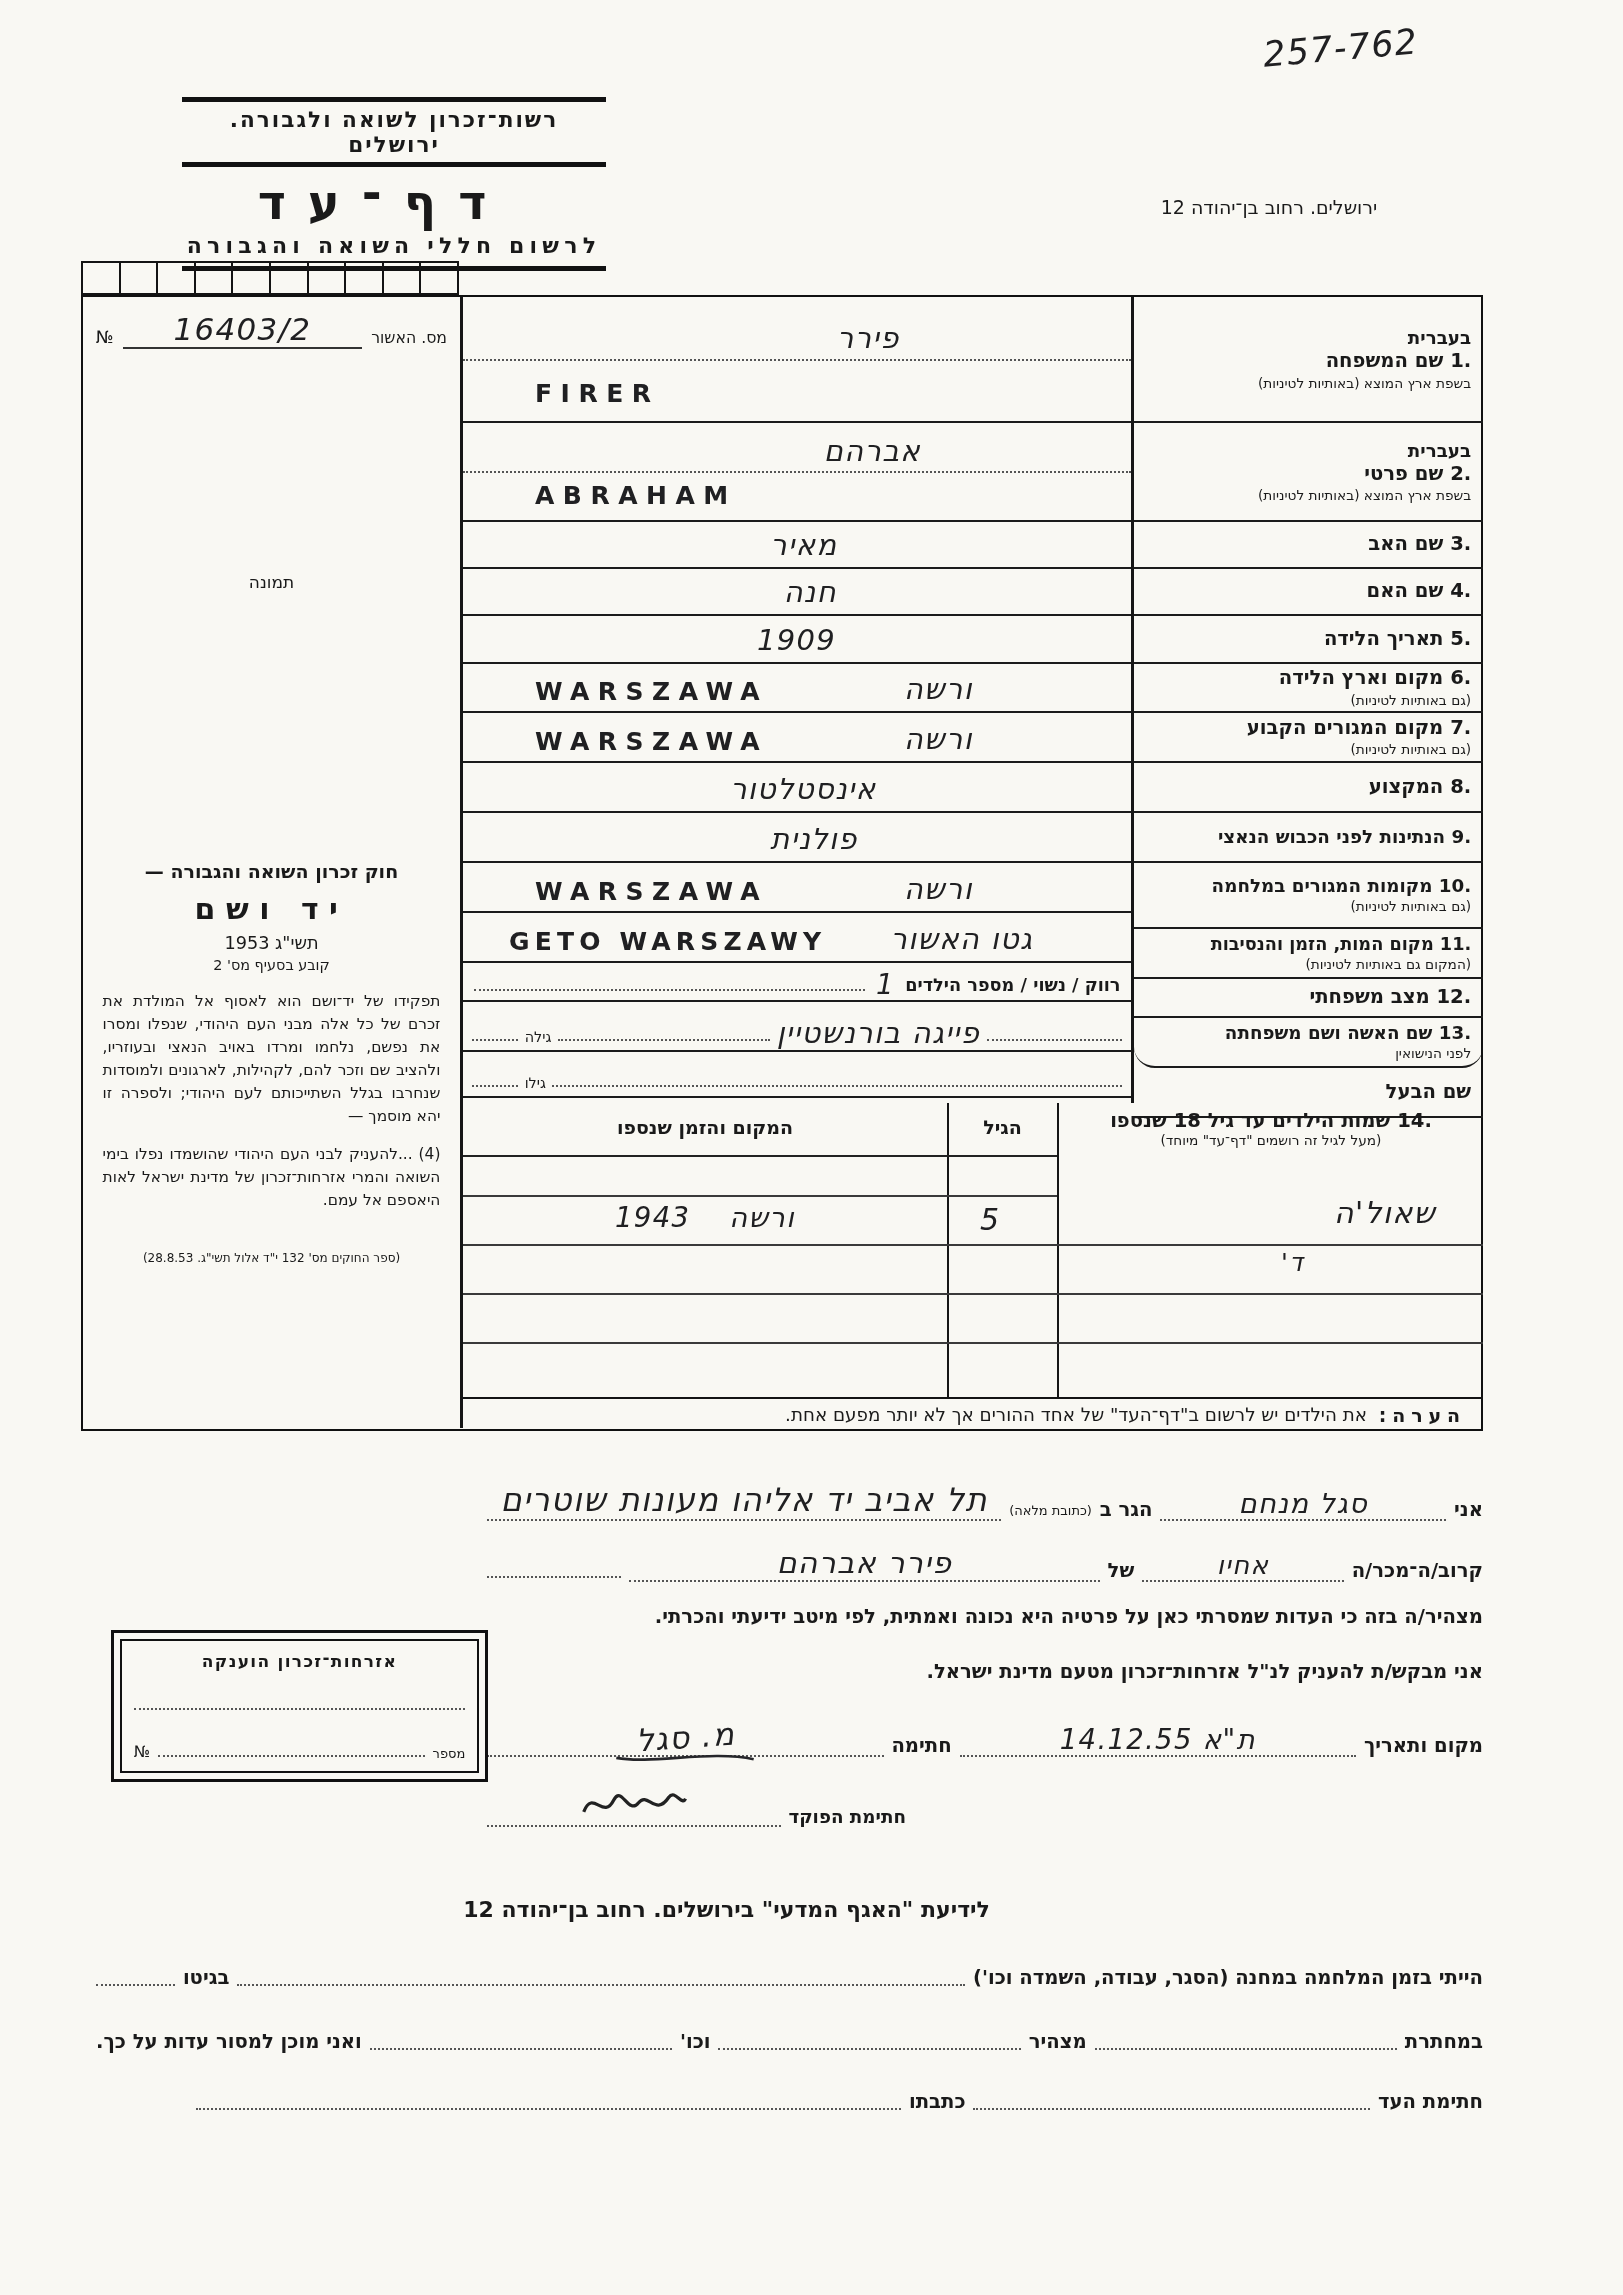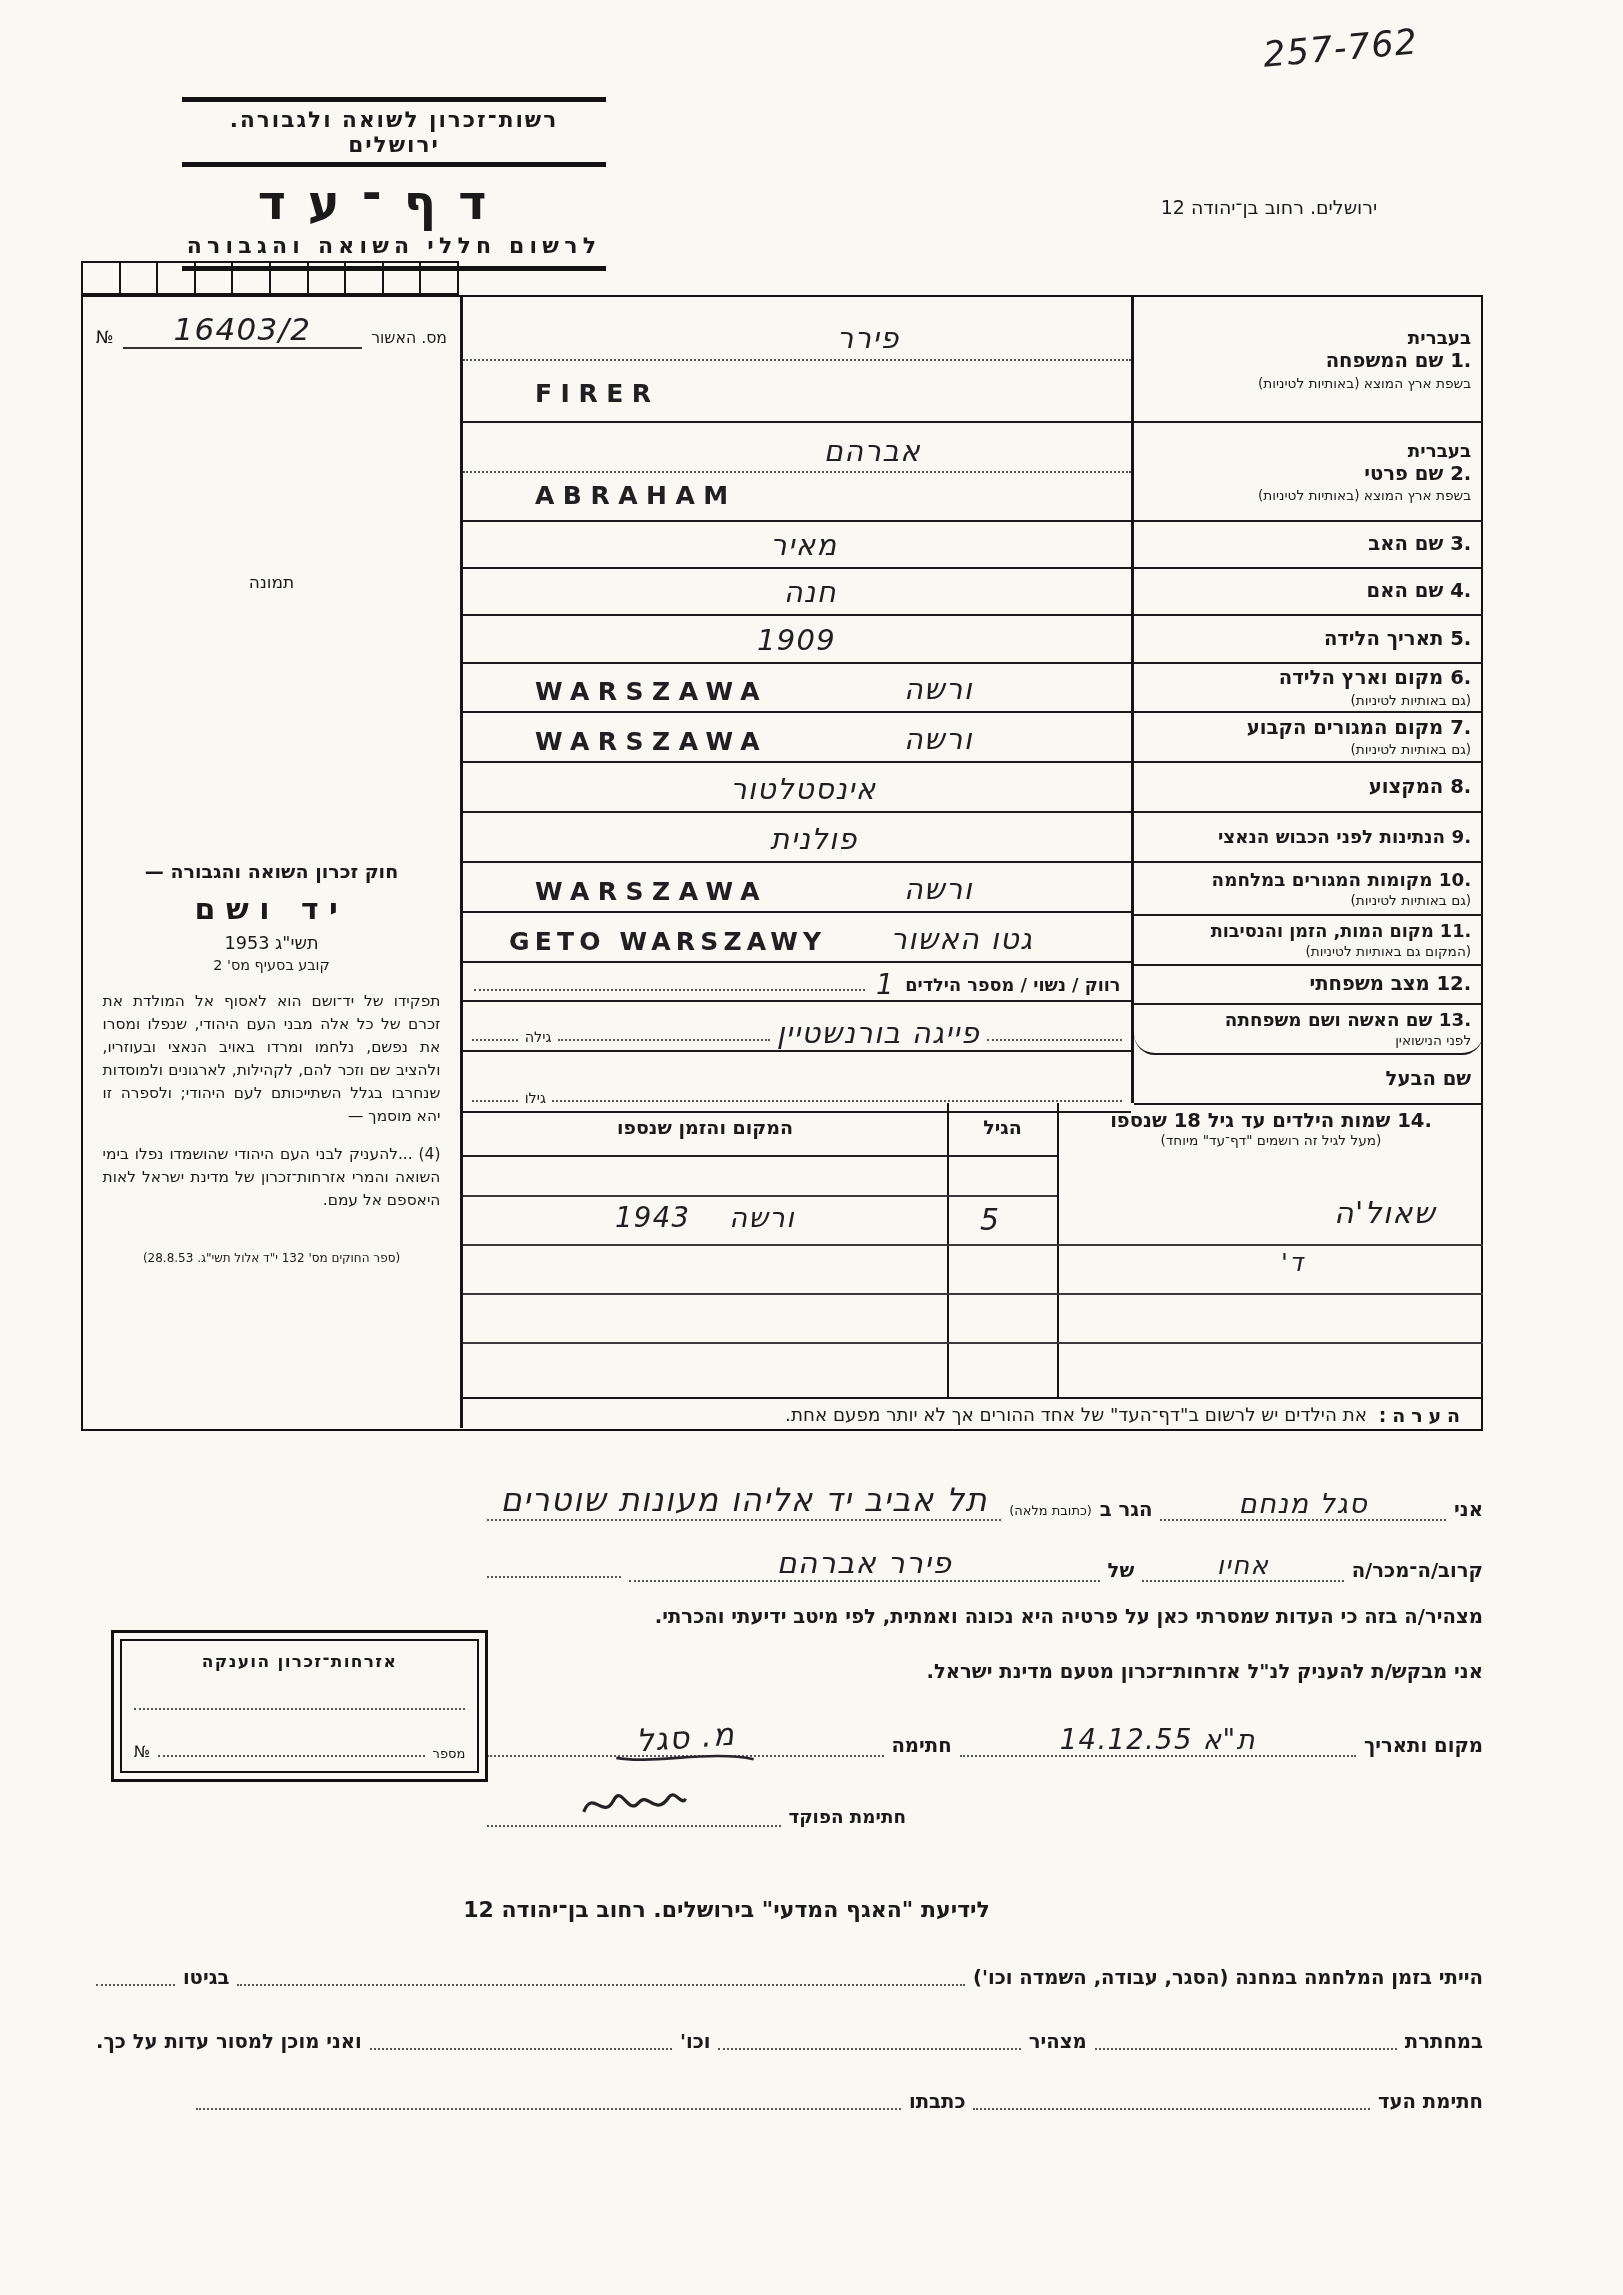--- a/index.html
+++ b/index.html
@@ -99,21 +99,21 @@
       <div class="lrow" style="height:50px;">
         <div class="lbl"><span dir="ltr">7.</span> <span>מקום המגורים הקבוע</span></div>
         <div class="sub">(גם באותיות לטיניות)</div>
       </div>
       <div class="lrow" style="height:50px;">
         <div class="lbl"><span dir="ltr">8.</span> <span>המקצוע</span></div>
       </div>
       <div class="lrow" style="height:50px;">
         <div class="lbl" style="font-size:18.3px;"><span dir="ltr">9.</span> <span>הנתינות לפני הכבוש הנאצי</span></div>
       </div>
-      <div class="lrow" style="height:53px;">
+      <div class="lrow" style="height:66px;">
         <div class="lbl" style="font-size:18.3px;"><span dir="ltr">10.</span> <span>מקומות המגורים במלחמה</span></div>
         <div class="sub">(גם באותיות לטיניות)</div>
       </div>
       <div class="lrow" style="height:50px;">
         <div class="lbl" style="font-size:17.7px;"><span dir="ltr">11.</span> <span>מקום המות, הזמן והנסיבות</span></div>
         <div class="sub">(המקום גם באותיות לטיניות)</div>
       </div>
       <div class="lrow" style="height:39px;">
         <div class="lbl"><span dir="ltr">12.</span> <span>מצב משפחתי</span></div>
       </div>
@@ -187,21 +187,21 @@
       </div>
 
       <div class="mrow" style="height:50px; display:flex; align-items:flex-end; gap:6.5px; padding:0 9.2px 5.2px;">
         <i class="dots" style="flex:.7;"></i>
         <span class="hw" style="line-height:.8;">פייגה בורנשטיין</span>
         <i class="dots" style="flex:1.1;"></i>
         <span class="tiny" style="font-size:14.4px;">גילה</span>
         <i class="dots" style="width:46px;"></i>
       </div>
 
-      <div class="mrow" style="height:61px; display:flex; align-items:flex-end; gap:6.5px; padding:0 9.2px 5.2px; border-bottom:2px solid #1b1b1b;">
+      <div class="mrow" style="height:46px; display:flex; align-items:flex-end; gap:6.5px; padding:0 9.2px 5.2px; border-bottom:2px solid #1b1b1b;">
         <i class="dots" style="flex:5;"></i>
         <span class="tiny" style="font-size:14.4px;">גילו</span>
         <i class="dots" style="width:46px;"></i>
       </div>
     </div>
 
     <div class="abs" style="left:380px; top:806px; width:1020px; height:294px;">
       <div class="vline" style="left:484px; top:0; height:294px; width:2px;"></div>
       <div class="vline" style="left:594px; top:0; height:294px; width:2px;"></div>
 

